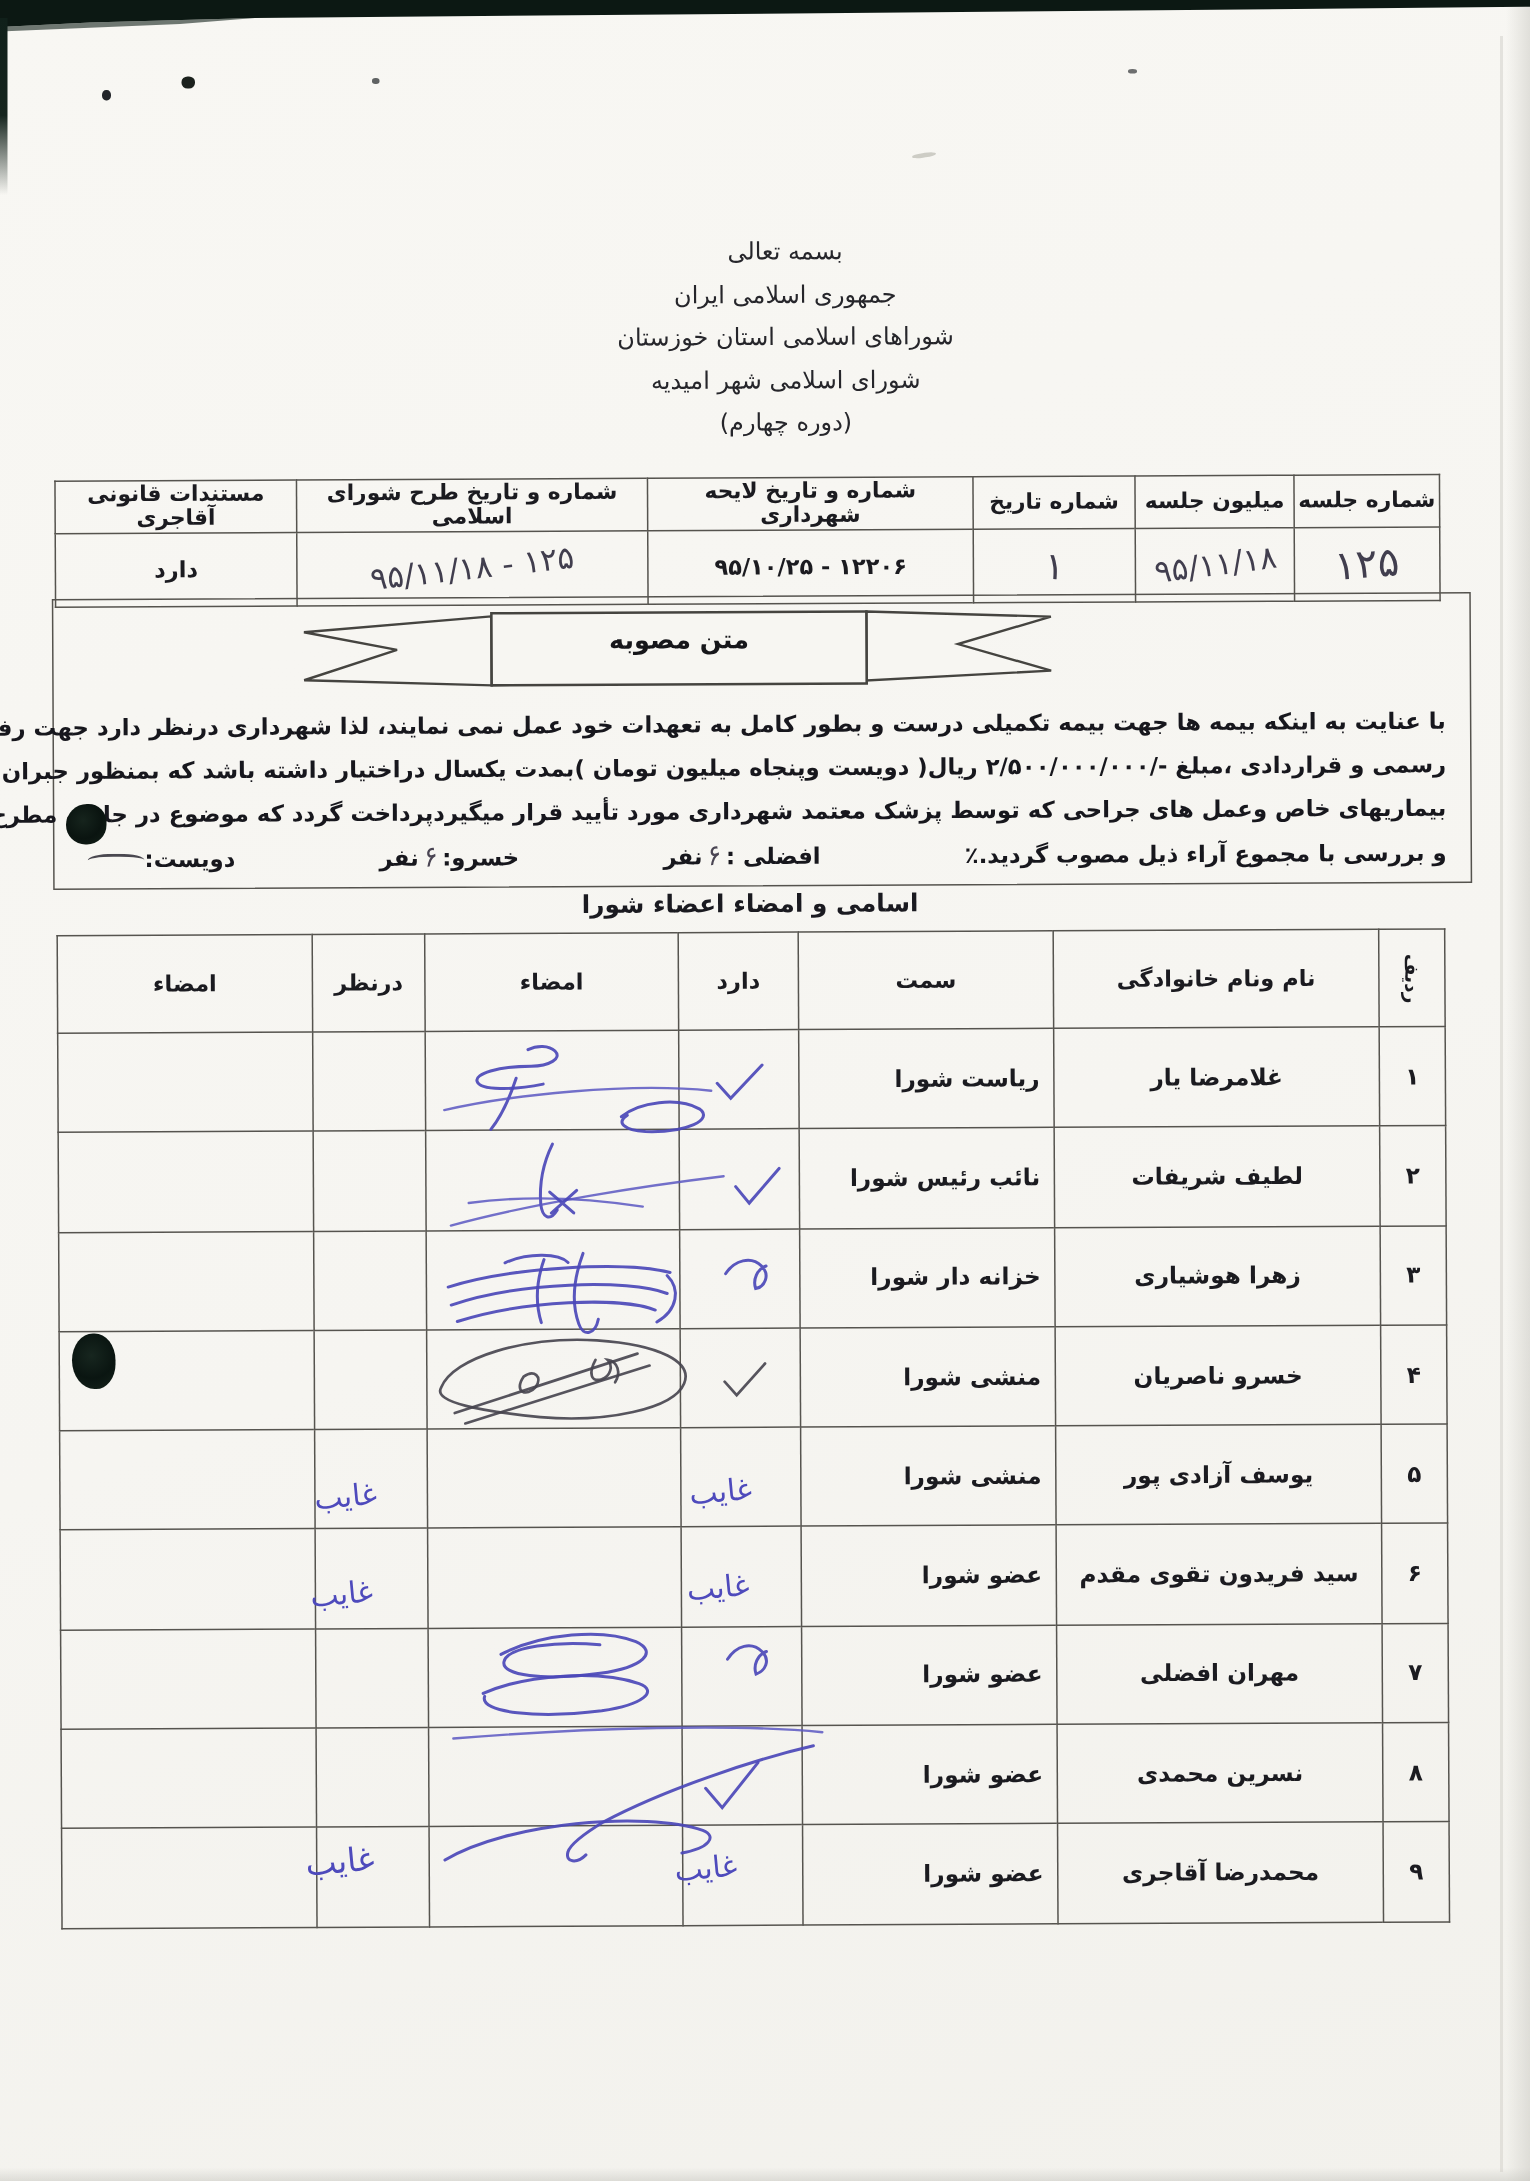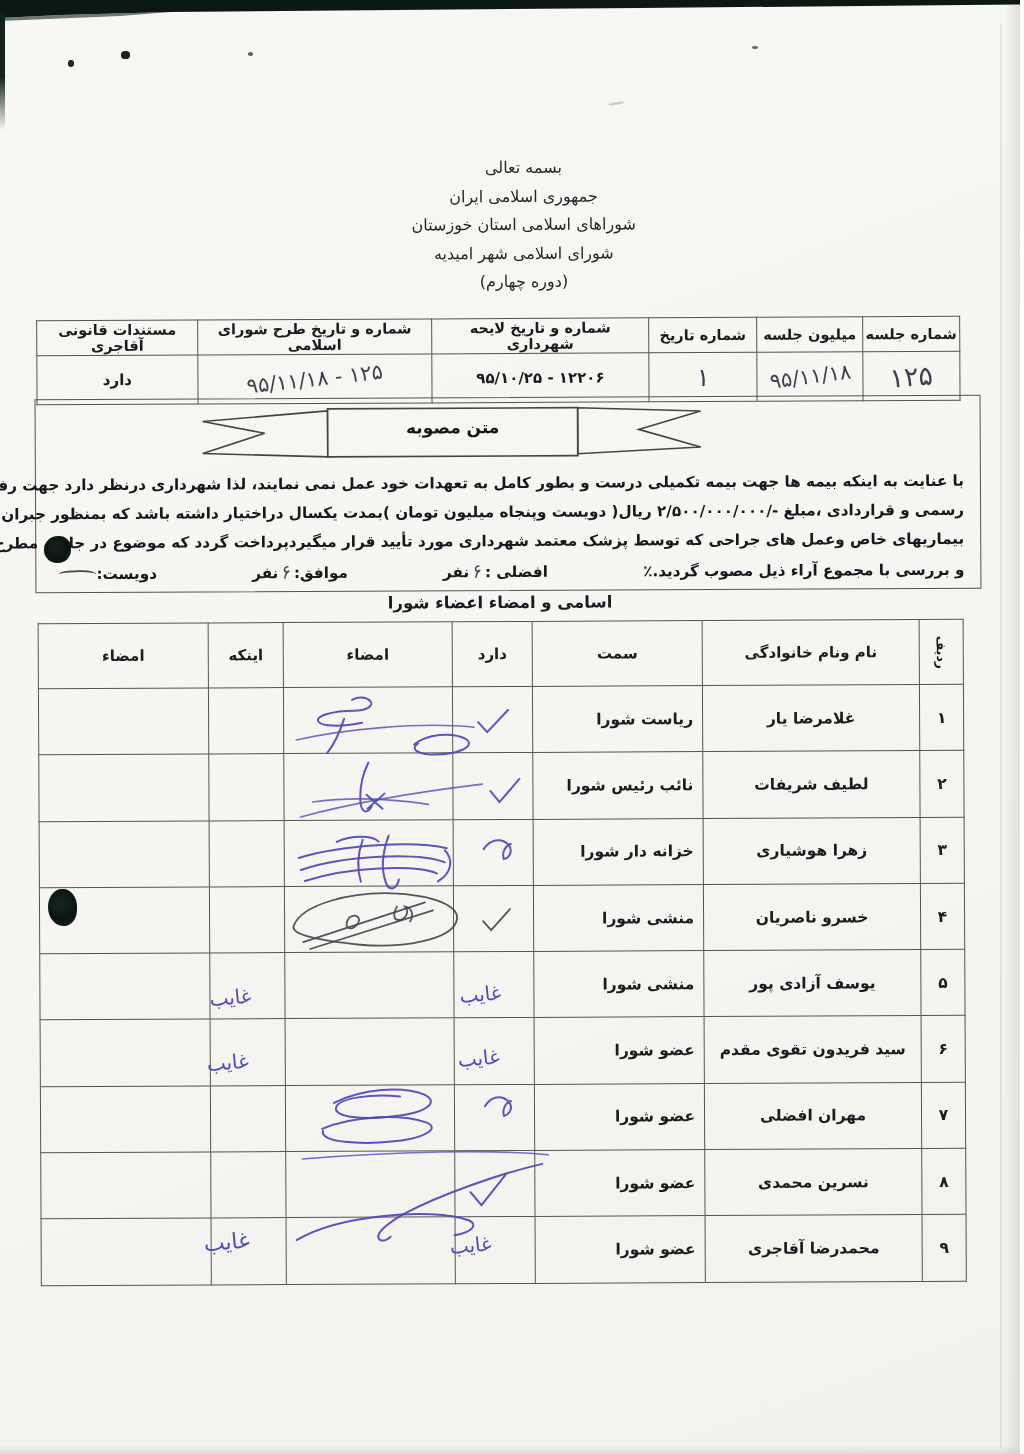--- a/index.html
+++ b/index.html
@@ -148,21 +148,21 @@
         </svg>
         <span class="ribbon-label">متن مصوبه</span>
       </div>
       <div class="res-text">
         <div class="rline">با عنایت به اینکه بیمه ها جهت بیمه تکمیلی درست و بطور کامل به تعهدات خود عمل نمی نمایند، لذا شهرداری درنظر دارد جهت رفاه حال کارکنان</div>
         <div class="rline">رسمی و قراردادی ،مبلغ -/۲/۵۰۰/۰۰۰/۰۰۰ ریال( دویست وپنجاه میلیون تومان )بمدت یکسال دراختیار داشته باشد که بمنظور جبران خسارت</div>
         <div class="rline">بیماریهای خاص وعمل های جراحی که توسط پزشک معتمد شهرداری مورد تأیید قرار میگیردپرداخت گردد که موضوع در جلسه مطرح و پس از بحث</div>
         <div class="rline tally">
           <span>و بررسی با مجموع آراء ذیل مصوب گردید.٪</span>
           <span><span>افضلی :</span><span class="hw6">۶</span><span>نفر</span></span>
-          <span><span>موافق:</span><span class="hw6">۶</span><span>نفر</span></span>
+          <span><span>خسرو:</span><span class="hw6">۶</span><span>نفر</span></span>
           <span><span>دویست:</span><span class="oppose-dash"></span></span>
         </div>
       </div>
     </div>
 
     <div class="members-title">اسامی و امضاء اعضاء شورا</div>
     <table class="members" dir="rtl">
       <colgroup>
         <col style="width:44px">
           <col style="width:217px">
@@ -172,21 +172,21 @@
           <col style="width:75px">
           <col style="width:170px">
       </colgroup>
       <thead>
         <tr>
           <th class="v-head"><span>ردیف</span></th>
           <th>نام ونام خانوادگی</th>
           <th>سمت</th>
           <th>دارد</th>
           <th>امضاء</th>
-          <th>اینکه</th>
+          <th>درنظر</th>
           <th>امضاء</th>
         </tr>
       </thead>
       <tbody>
         <tr>
             <td class="td-no">۱</td>
             <td class="td-name">غلامرضا یار</td>
             <td class="td-pos">ریاست شورا</td>
             <td></td>
             <td></td>

